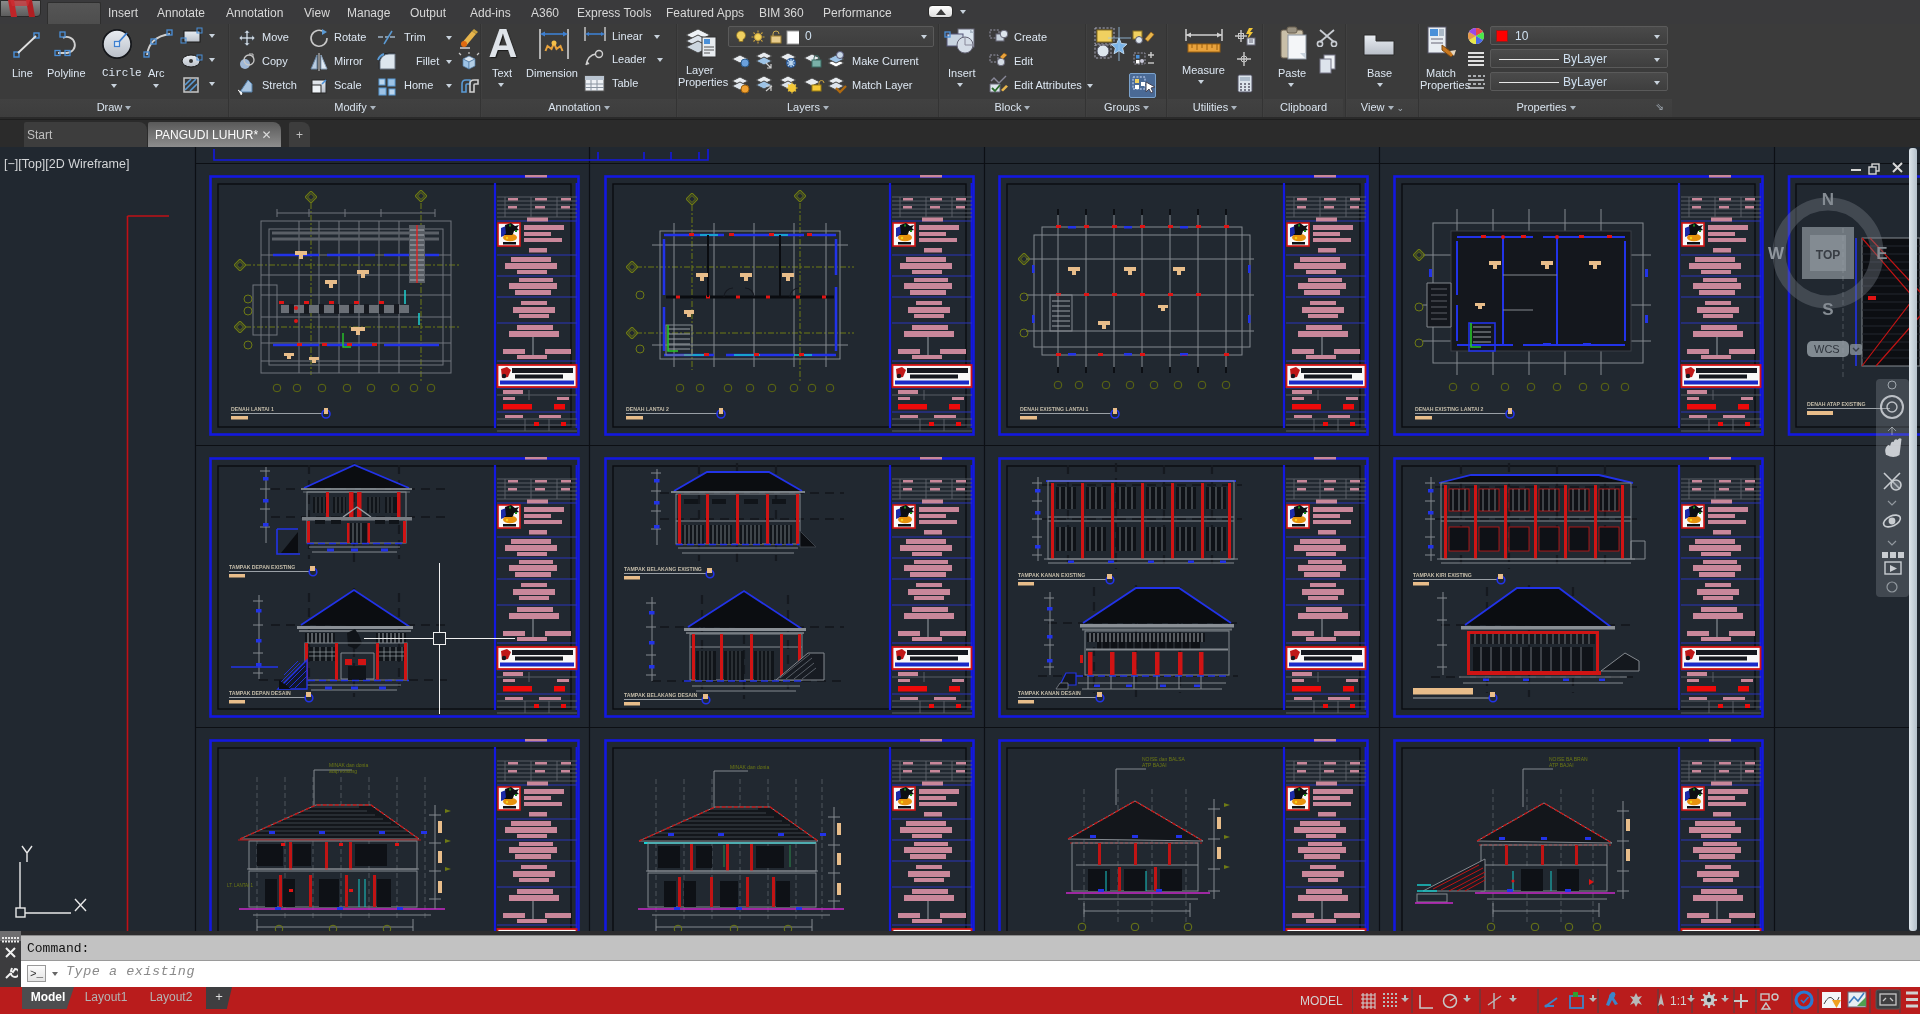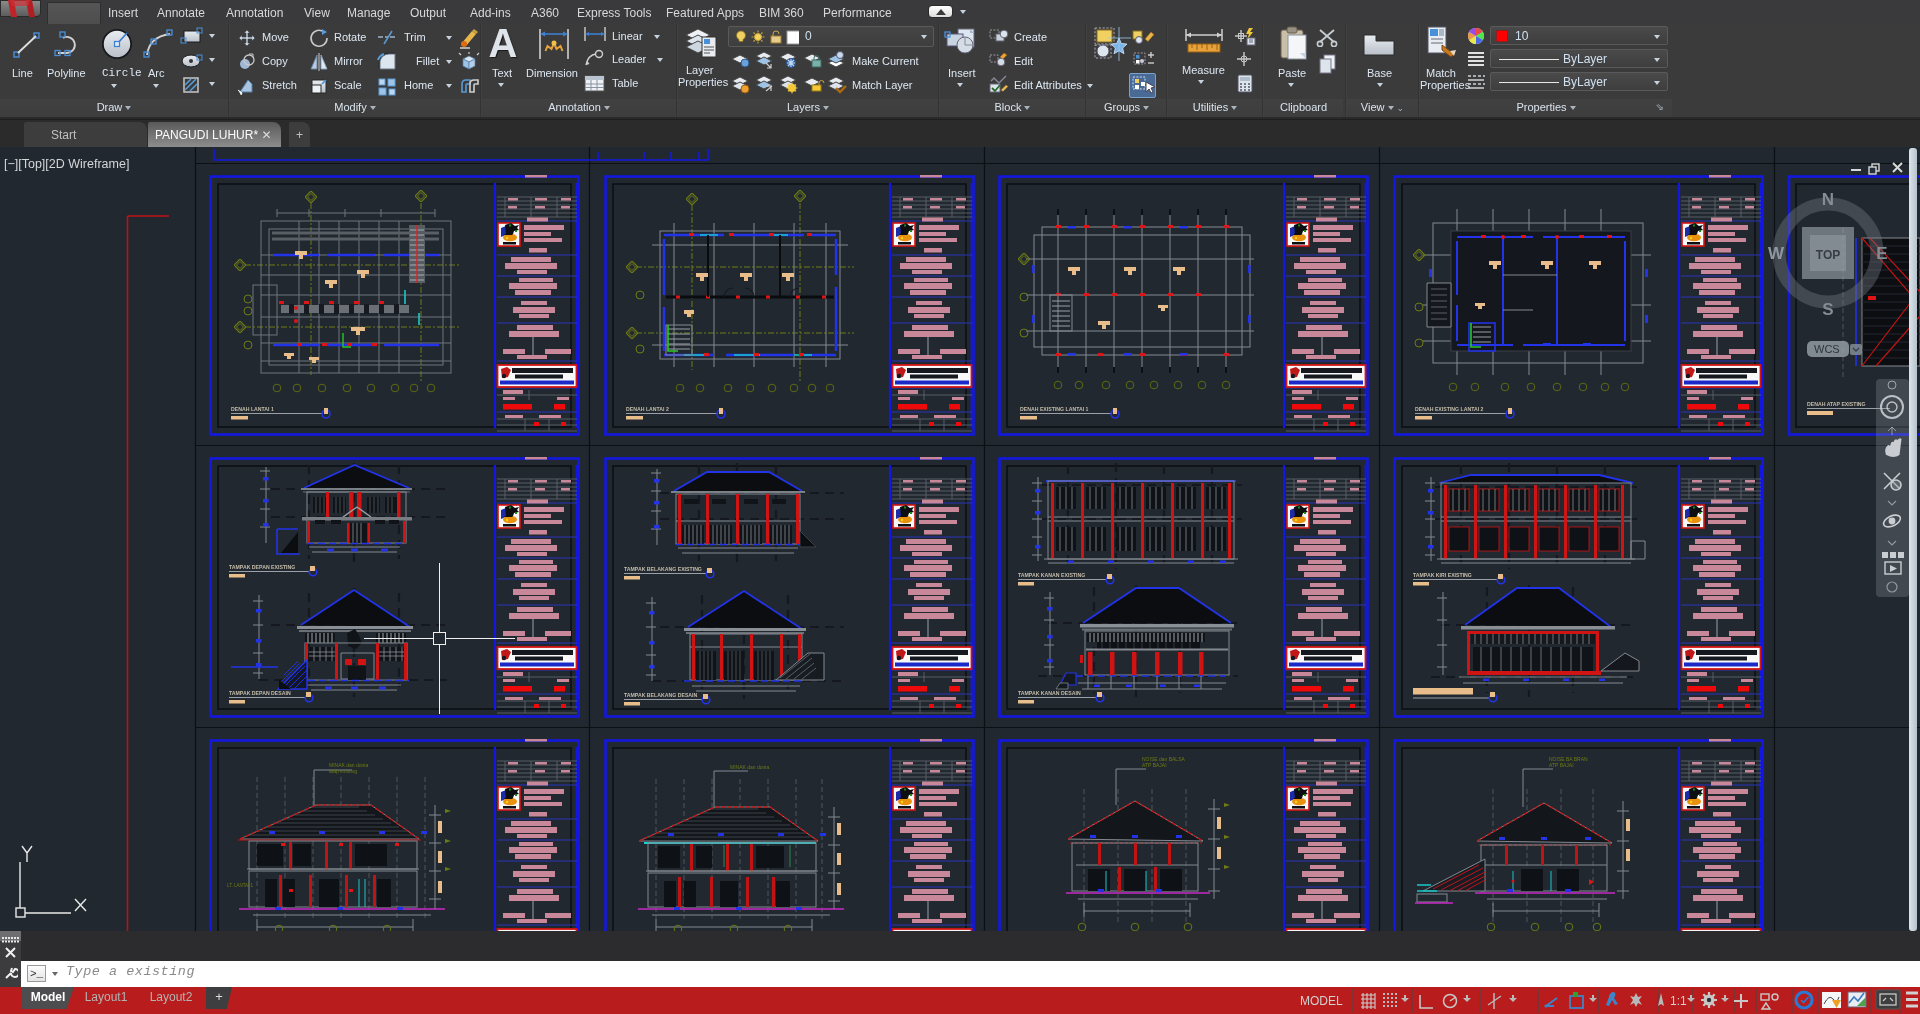--- a/index.html
+++ b/index.html
@@ -483,21 +483,21 @@
       </svg>
     <div class="abs" style="left:70px;top:48px;width:178px;height:19px;background:linear-gradient(#4a4a4a,#3e3e3e);border:1px solid #5a5a5a;border-radius:2px;">
       <div class="abs" style="left:8px;top:9px;width:60px;height:1px;background:#e8e8e8;"></div>
       <span class="abs" style="left:72px;top:2px;color:#cfe0f0;font-size:12px;">ByLayer</span>
       <span class="caret abs" style="left:163px;top:8px;"></span>
     </div>
     <div class="plabel">Properties <span class="caret" style="border-top-color:#aab4be;"></span><span style="position:absolute;right:8px;bottom:2px;color:#aab4be;font-size:10px;">⇘</span></div>
   </div>
 </div>
 <div id="ftabs">
-  <div class="ftab" style="left:24px;width:123px;background:#3d3d3d;border-radius:2px 8px 0 0;padding-left:27px;">Start</div>
+  <div class="ftab" style="left:24px;width:123px;background:#3d3d3d;border-radius:2px 8px 0 0;padding-left:3px;">Start</div>
   <div class="ftab" style="left:148px;width:133px;background:linear-gradient(#595959,#8f8f8f);color:#fbfbfb;border-radius:2px 8px 0 0;padding-left:7px;">PANGUDI LUHUR* <span style="color:#dcdcdc;">✕</span></div>
   <div class="ftab" style="left:289px;width:21px;background:#3d3d3d;border-radius:2px 8px 0 0;text-align:center;">+</div>
 </div>
 <div id="canvas">
 <svg width="1920" height="784" viewBox="0 147 1920 784" style="position:absolute;left:0;top:0;">
 <defs>
 <symbol id="sheet" viewBox="0 0 371 261" width="371" height="261">
   <rect x="1.5" y="1.5" width="368" height="258" fill="none" stroke="#1318e0" stroke-width="2.6"></rect>
   <rect x="9" y="9" width="353" height="243" fill="none" stroke="#0a0c10" stroke-width="1.4"></rect>
   <line x1="286" y1="8" x2="286" y2="253" stroke="#1318e0" stroke-width="2.2"></line>
@@ -1713,20 +1713,21 @@
           </g>
         </svg>
     </div>
     <svg class="abs" style="left:4px;top:15px;" width="13" height="13">
         <path d="M2 2 L11 11 M11 2 L2 11" stroke="#f0f0f0" stroke-width="2"></path>
       </svg>
     <svg class="abs" style="left:3px;top:35px;" width="15" height="15">
         <path d="M3 12 L8 7 M8 7 a4 4 0 1 0 4 -4 l-2 3 l-2 -1 l1 -3" fill="none" stroke="#f0f0f0" stroke-width="2"></path>
       </svg>
   </div>
+  <div class="abs" style="left:21px;top:4px;width:1899px;height:26px;background:#c2c2c2;border-top:1px solid #8a8a8a;border-bottom:1px solid #9a9a9a;font-family:'Liberation Mono',monospace;font-size:13px;color:#111;line-height:25px;padding-left:6px;">Command:</div>
   <div class="abs" style="left:21px;top:30px;width:1899px;height:26px;background:#fff;">
     <span class="abs" style="left:6px;top:4px;width:19px;height:17px;border:1px solid #999;background:linear-gradient(#fcfcfc,#e4e4e4);color:#333;font-family:'Liberation Mono',monospace;font-size:11px;text-align:center;line-height:16px;">&gt;_</span>
     <span class="caret abs" style="left:31px;top:11px;border-top-color:#666;"></span>
     <span class="abs" style="left:45px;top:3px;color:#8a8a8a;font-family:'Liberation Mono',monospace;font-size:13.5px;font-style:italic;letter-spacing:.5px;">Type a existing</span>
   </div>
 </div>
 <div id="status">
   <div class="abs" style="left:22px;top:0;width:52px;height:22px;background:#4d4d4f;color:#fff;font-weight:bold;font-size:12px;text-align:center;line-height:21px;clip-path:polygon(0 0,100% 0,86% 100%,0 100%);">Model</div>
   <div class="abs" style="left:80px;top:0;width:52px;height:22px;color:#b4b4b4;font-size:12px;text-align:center;line-height:21px;">Layout1</div>
   <div class="abs" style="left:145px;top:0;width:52px;height:22px;color:#b4b4b4;font-size:12px;text-align:center;line-height:21px;">Layout2</div>

